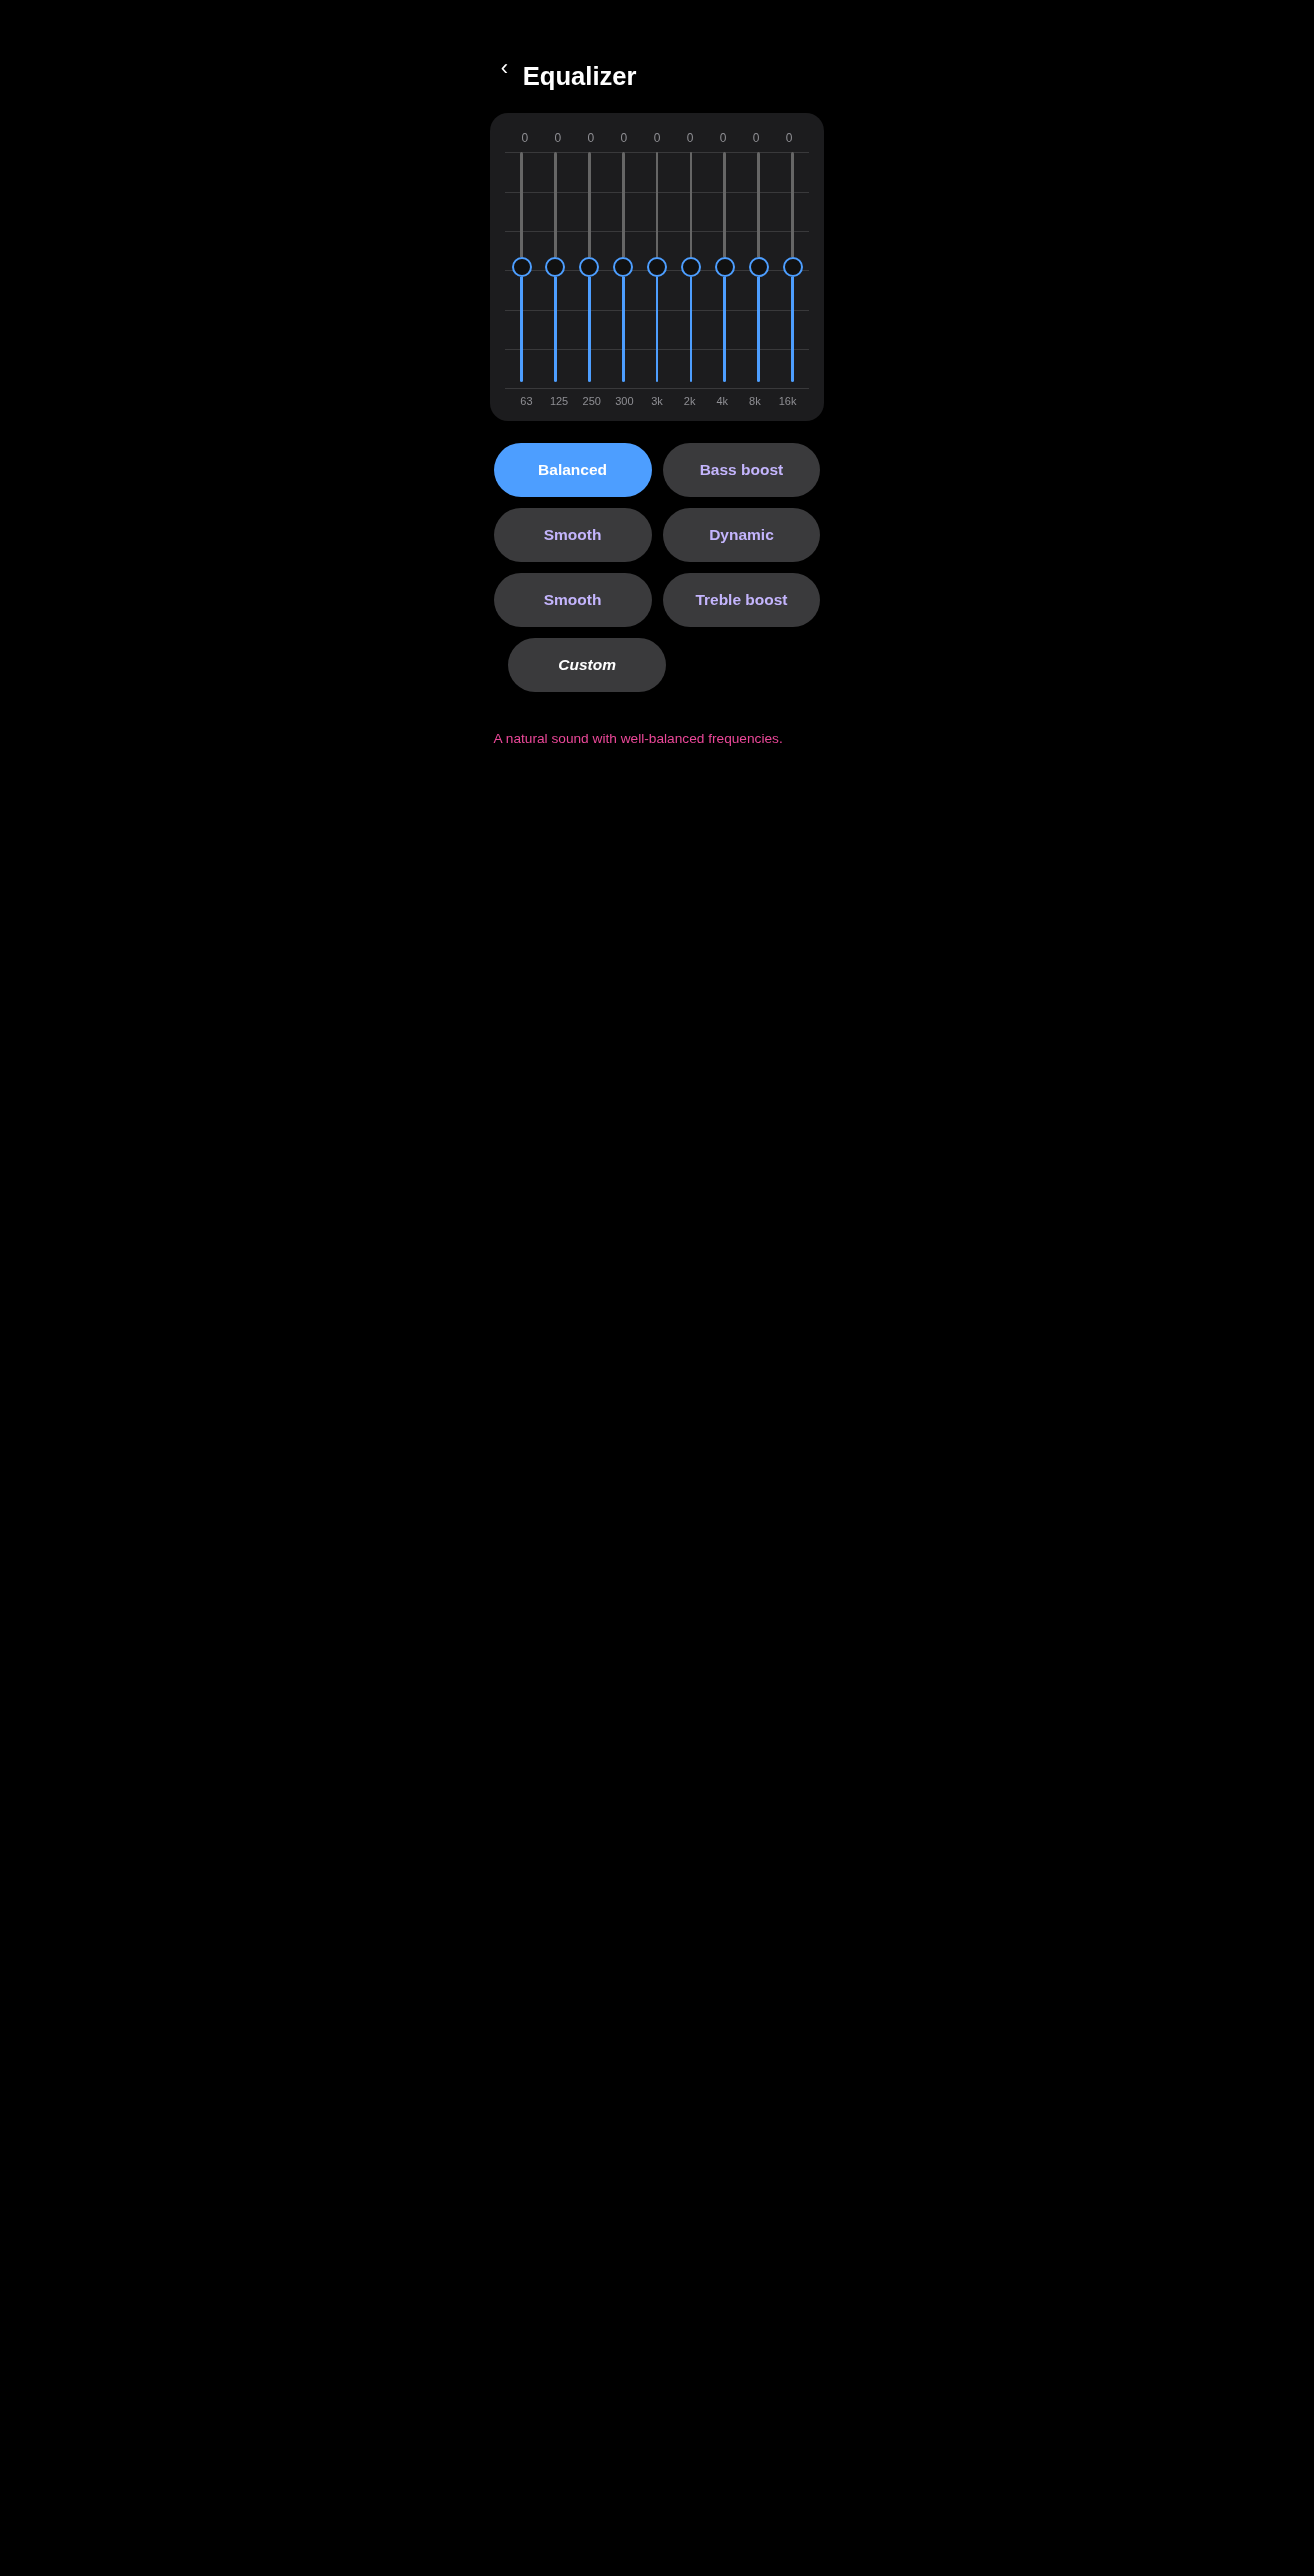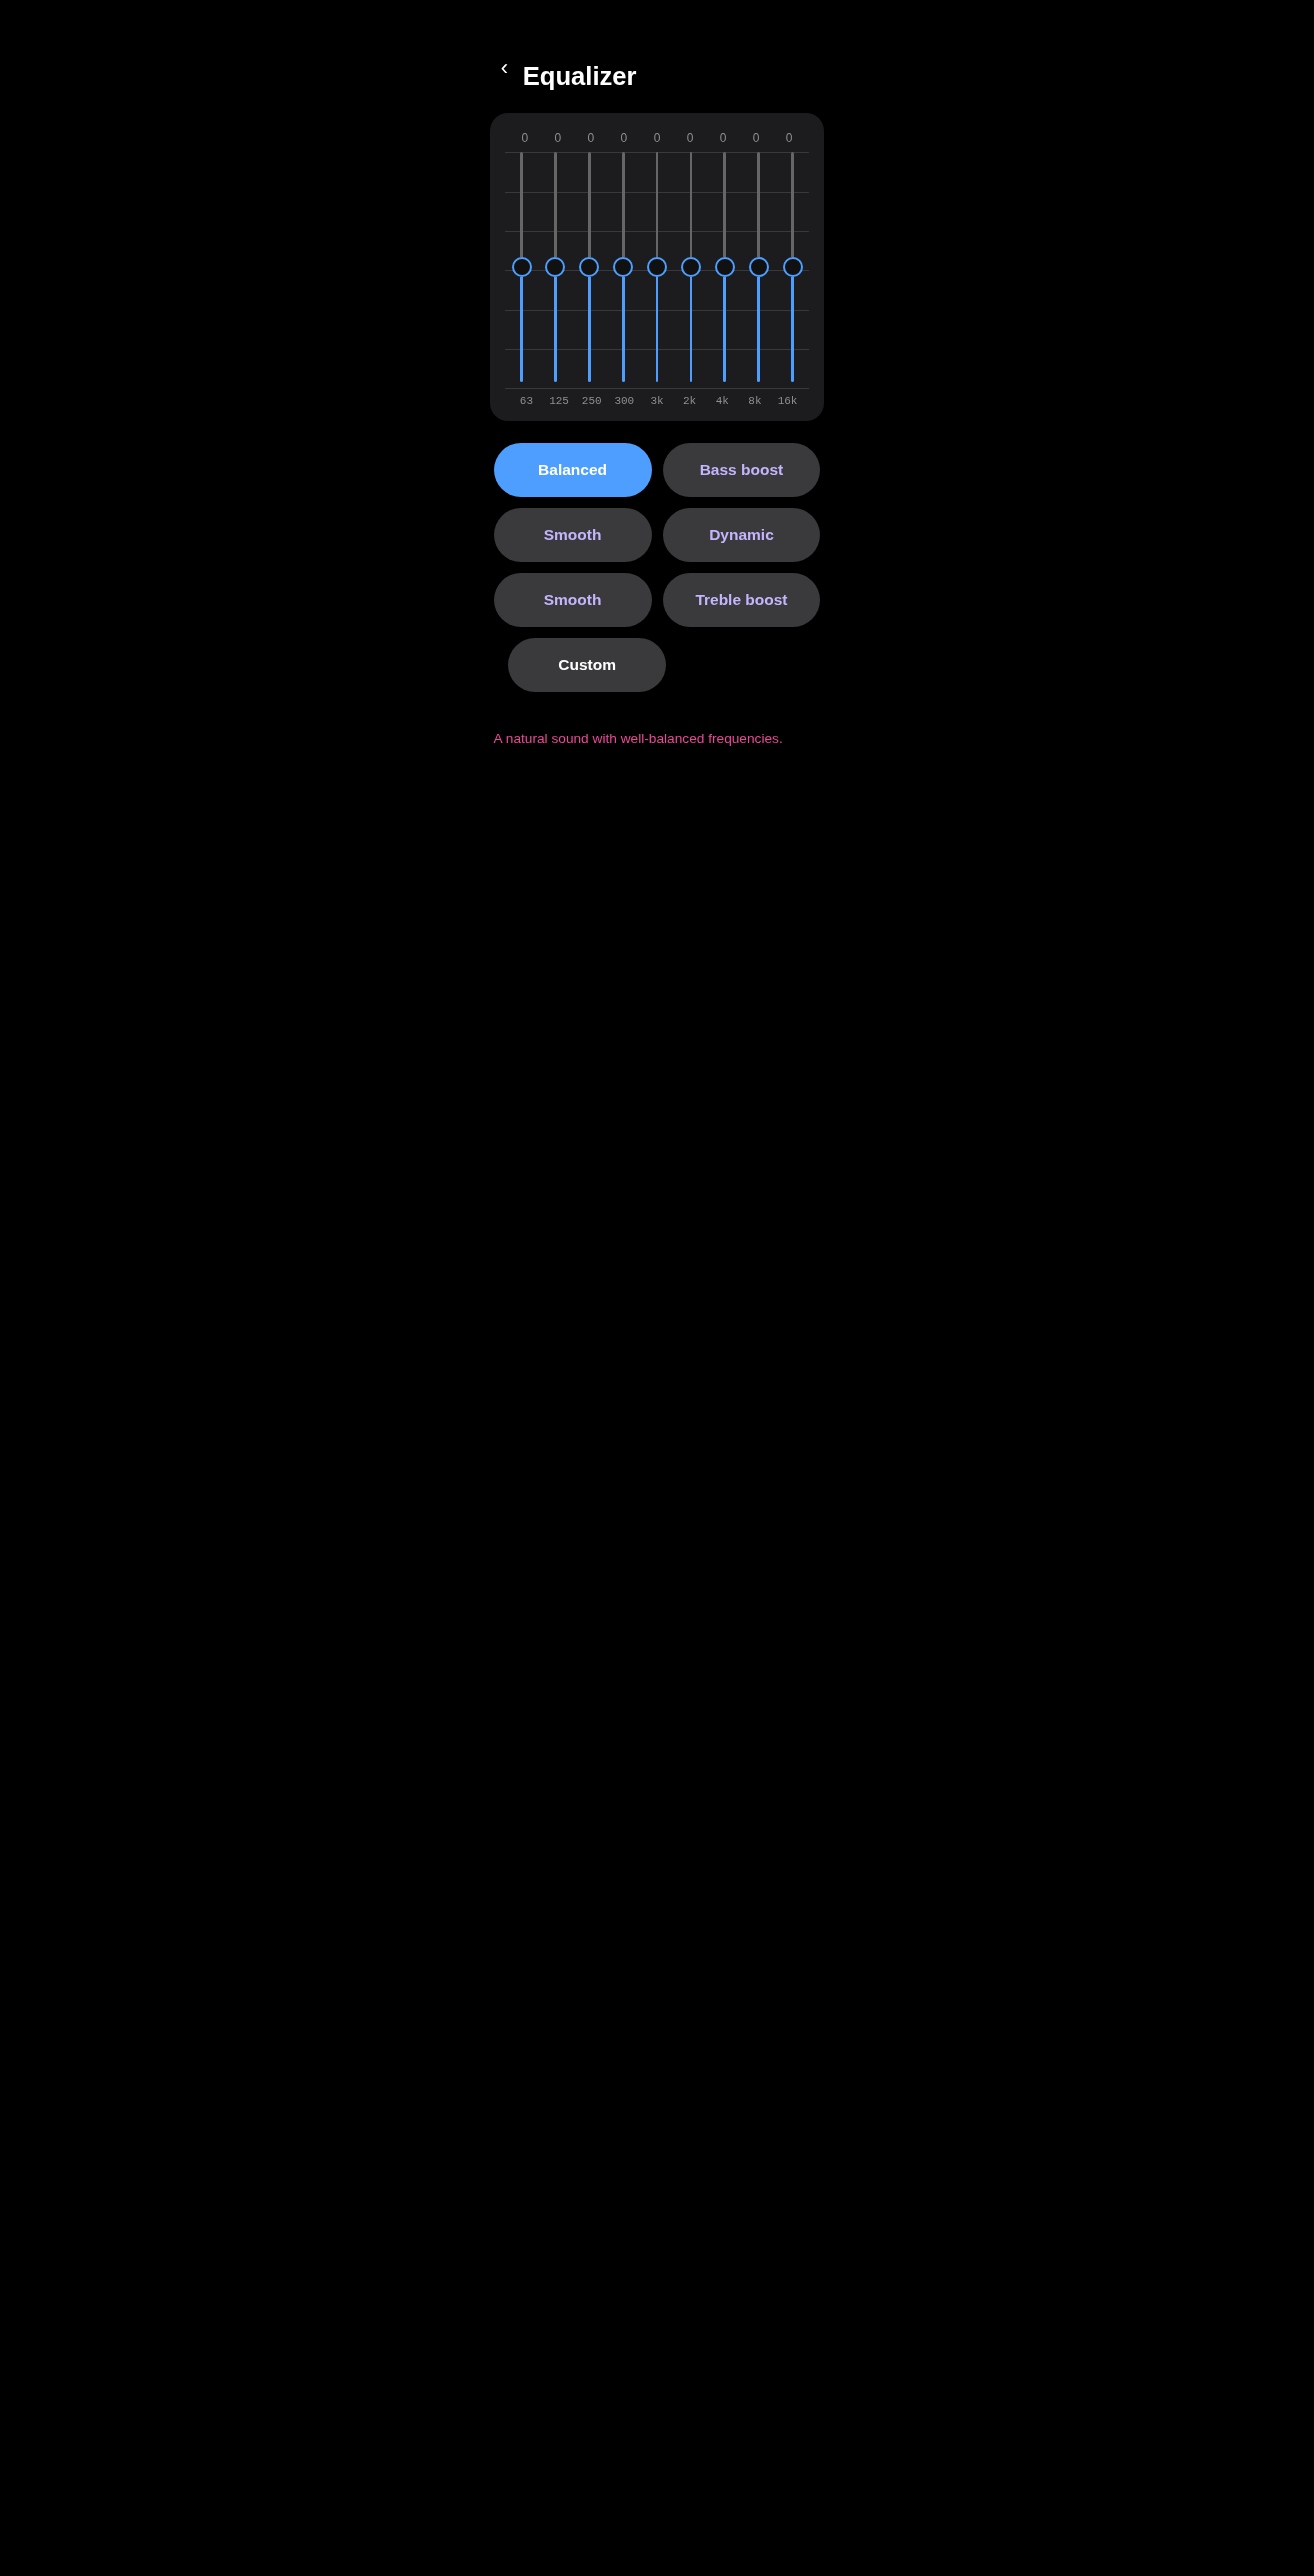--- a/index.html
+++ b/index.html
@@ -88,20 +88,21 @@
       border: none;
       border-radius: 46px;
       padding: 18px 11px;
       font-size: 15.5px;
       font-weight: 600;
       cursor: pointer;
       color: #ffffff;
       background-color: #3a3a3c;
       width: calc(50% - 5.5px);
       margin: 0 14.6px;
+      font-style: italic;
     }
 
     .custom-row {
       padding: 0 14.6px;
       margin-bottom: 22px;
     }
 
     .description {
       padding: 14.6px 14.6px 0 14.6px;
       font-size: 13.7px;
@@ -137,21 +138,20 @@
       border: 2.3px solid #4d9eff;
       background-color: #111;
       flex-shrink: 0;
       z-index: 5;
     }
 
     .freq-labels-row {
       display: flex;
       justify-content: space-around;
       padding: 5.5px 5.5px 0 5.5px;
-      font-family: Liberation Mono, monospace;
     }
 
     .freq-label {
       font-size: 11px;
       color: #8e8e93;
       text-align: center;
       flex: 1;
     }
 
     .grid-line {

